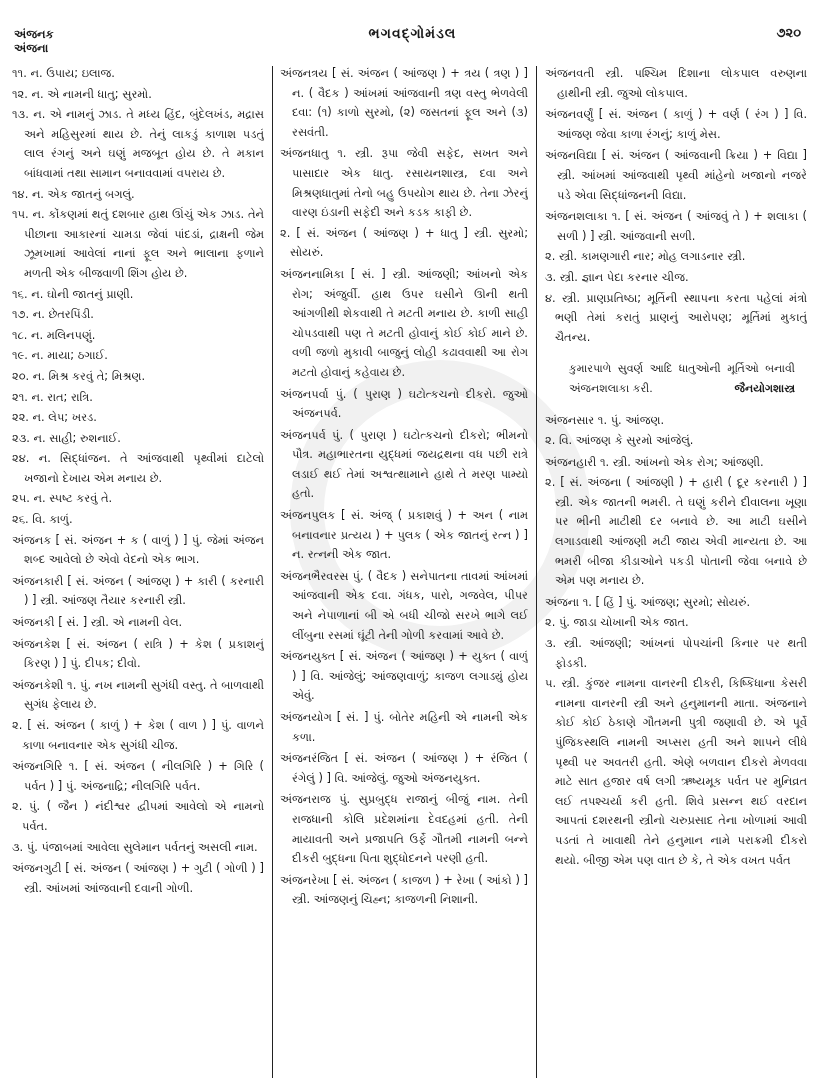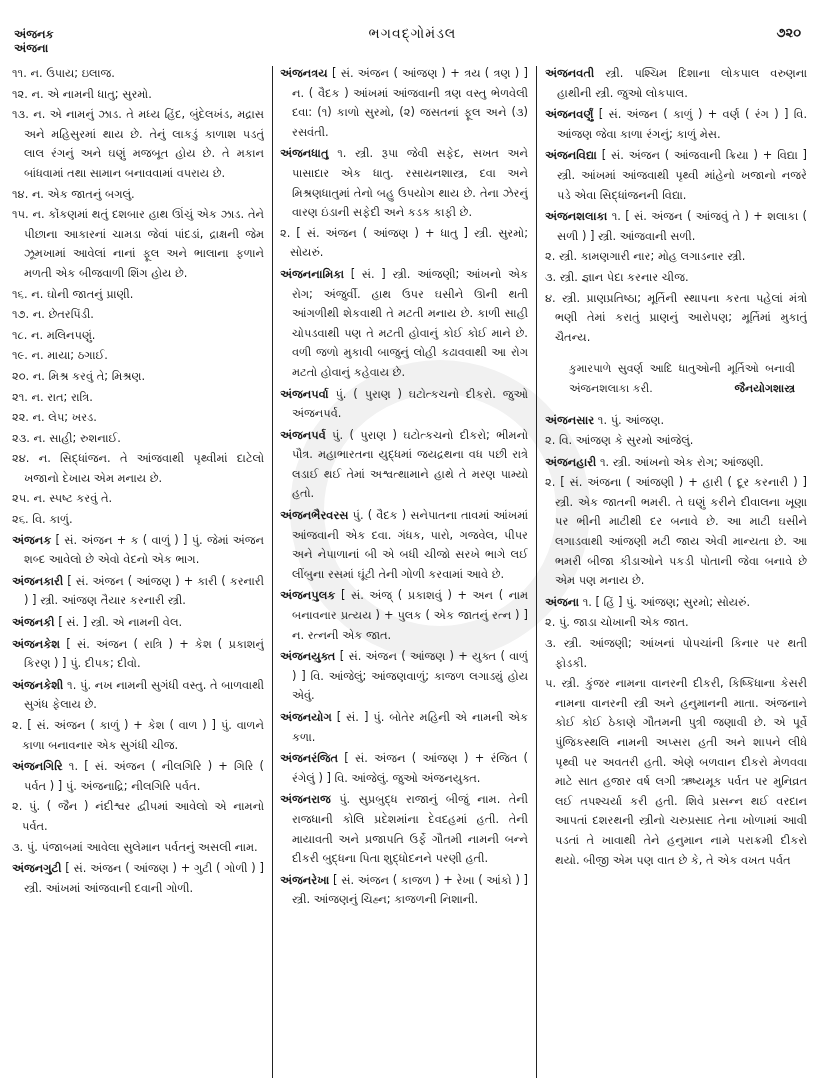--- a/index.html
+++ b/index.html
@@ -9,34 +9,34 @@
   }
   .watermark {
     position: absolute; left: 290px; top: 360px; width: 300px; height: 300px;
     border-radius: 50%; border: 34px solid #f1f1f1; box-sizing: border-box;
     z-index: 0;
   }
   .header { position: absolute; left: 0; top: 0; width: 825px; height: 62px; z-index: 2; }
   .guide { position: absolute; left: 14px; font-size: 11.5px; font-weight: bold; line-height: 15px; }
   .guide.first { top: 27px; }
   .guide.last { top: 41px; }
-  .title { position: absolute; left: 0; right: 0; top: 25px; text-align: center; font-size: 14px; font-weight: normal; letter-spacing: 1px; }
+  .title { position: absolute; left: 0; right: 0; top: 25px; text-align: center; font-size: 14px; font-weight: bold; letter-spacing: 1px; }
   .pageno { position: absolute; right: 24px; top: 25px; font-size: 13px; font-weight: bold; }
 
   .columns { position: absolute; top: 64px; left: 0; width: 825px; height: 1020px; z-index: 1; }
   .col { position: absolute; top: 0; height: 1016px; overflow: hidden; font-size: 11.4px; line-height: 19.6px; }
   .col.c1 { left: 12px; width: 252px; }
   .col.c2 { left: 280px; width: 248px; }
   .col.c3 { left: 545px; width: 262px; }
   .rule { position: absolute; top: 2px; width: 0; height: 1012px; border-left: 1.6px solid #222; }
   .rule.r1 { left: 272px; }
   .rule.r2 { left: 536px; }
 
   .entry { margin: 0 0 2px 0; text-align: justify; }
-  .entry .hw { font-weight: bold; }
+  .entry .hw { font-weight: normal; }
   .entry .body { }
   .sense { padding-left: 10px; text-indent: -10px; margin: 0 0 1px 0; text-align: justify; }
   .sense.top { padding-left: 12px; text-indent: -12px; }
   .quote { padding-left: 12px; margin: 12px; font-size: 11px; }
   .quote .src { float: right; font-weight: bold; }
 </style>
 </head>
 <body>
 
 <div class="watermark"></div>
@@ -105,24 +105,24 @@
       <div class="entry">
         <div class="sense top"><span class="hw">અંજનનામિકા</span> <span class="body">[ સં. ] સ્ત્રી. આંજણી; આંખનો એક રોગ; અંજુર્વી. હાથ ઉપર ઘસીને ઊની થતી આંગળીથી શેકવાથી તે મટતી મનાય છે. કાળી સાહી ચોપડવાથી પણ તે મટતી હોવાનું કોઈ કોઈ માને છે. વળી જળો મુકાવી બાજુનું લોહી કઢાવવાથી આ રોગ મટતો હોવાનું કહેવાય છે.</span></div>
       </div>
       <div class="entry">
         <div class="sense top"><span class="hw">અંજનપર્વા</span> <span class="body">પું. ( પુરાણ ) ઘટોત્કચનો દીકરો. જુઓ અંજનપર્વ.</span></div>
       </div>
       <div class="entry">
         <div class="sense top"><span class="hw">અંજનપર્વ</span> <span class="body">પું. ( પુરાણ ) ઘટોત્કચનો દીકરો; ભીમનો પૌત્ર. મહાભારતના યુદ્ધમાં જયદ્રથના વધ પછી રાત્રે લડાઈ થઈ તેમાં અશ્વત્થામાને હાથે તે મરણ પામ્યો હતો.</span></div>
       </div>
       <div class="entry">
-        <div class="sense top"><span class="hw">અંજનભૈરવરસ</span> <span class="body">પું. ( વૈદક ) સનેપાતના તાવમાં આંખમાં આંજવાની એક દવા. ગંધક, પારો, ગજવેલ, પીપર અને નેપાળાનાં બી એ બધી ચીજો સરખે ભાગે લઈ લીંબુના રસમાં ઘૂંટી તેની ગોળી કરવામાં આવે છે.</span></div>
+        <div class="sense top"><span class="hw">અંજનપુલક</span> <span class="body">[ સં. અંજ્ ( પ્રકાશવું ) + અન ( નામ બનાવનાર પ્રત્યય ) + પુલક ( એક જાતનું રત્ન ) ] ન. રત્નની એક જાત.</span></div>
       </div>
       <div class="entry">
-        <div class="sense top"><span class="hw">અંજનપુલક</span> <span class="body">[ સં. અંજ્ ( પ્રકાશવું ) + અન ( નામ બનાવનાર પ્રત્યય ) + પુલક ( એક જાતનું રત્ન ) ] ન. રત્નની એક જાત.</span></div>
+        <div class="sense top"><span class="hw">અંજનભૈરવરસ</span> <span class="body">પું. ( વૈદક ) સનેપાતના તાવમાં આંખમાં આંજવાની એક દવા. ગંધક, પારો, ગજવેલ, પીપર અને નેપાળાનાં બી એ બધી ચીજો સરખે ભાગે લઈ લીંબુના રસમાં ઘૂંટી તેની ગોળી કરવામાં આવે છે.</span></div>
       </div>
       <div class="entry">
         <div class="sense top"><span class="hw">અંજનયુક્ત</span> <span class="body">[ સં. અંજન ( આંજણ ) + યુક્ત ( વાળું ) ] વિ. આંજેલું; આંજણવાળું; કાજળ લગાડ્યું હોય એવું.</span></div>
       </div>
       <div class="entry">
         <div class="sense top"><span class="hw">અંજનયોગ</span> <span class="body">[ સં. ] પું. બોતેર મહિની એ નામની એક કળા.</span></div>
       </div>
       <div class="entry">
         <div class="sense top"><span class="hw">અંજનરંજિત</span> <span class="body">[ સં. અંજન ( આંજણ ) + રંજિત ( રંગેલું ) ] વિ. આંજેલું. જુઓ અંજનયુક્ત.</span></div>
       </div>

